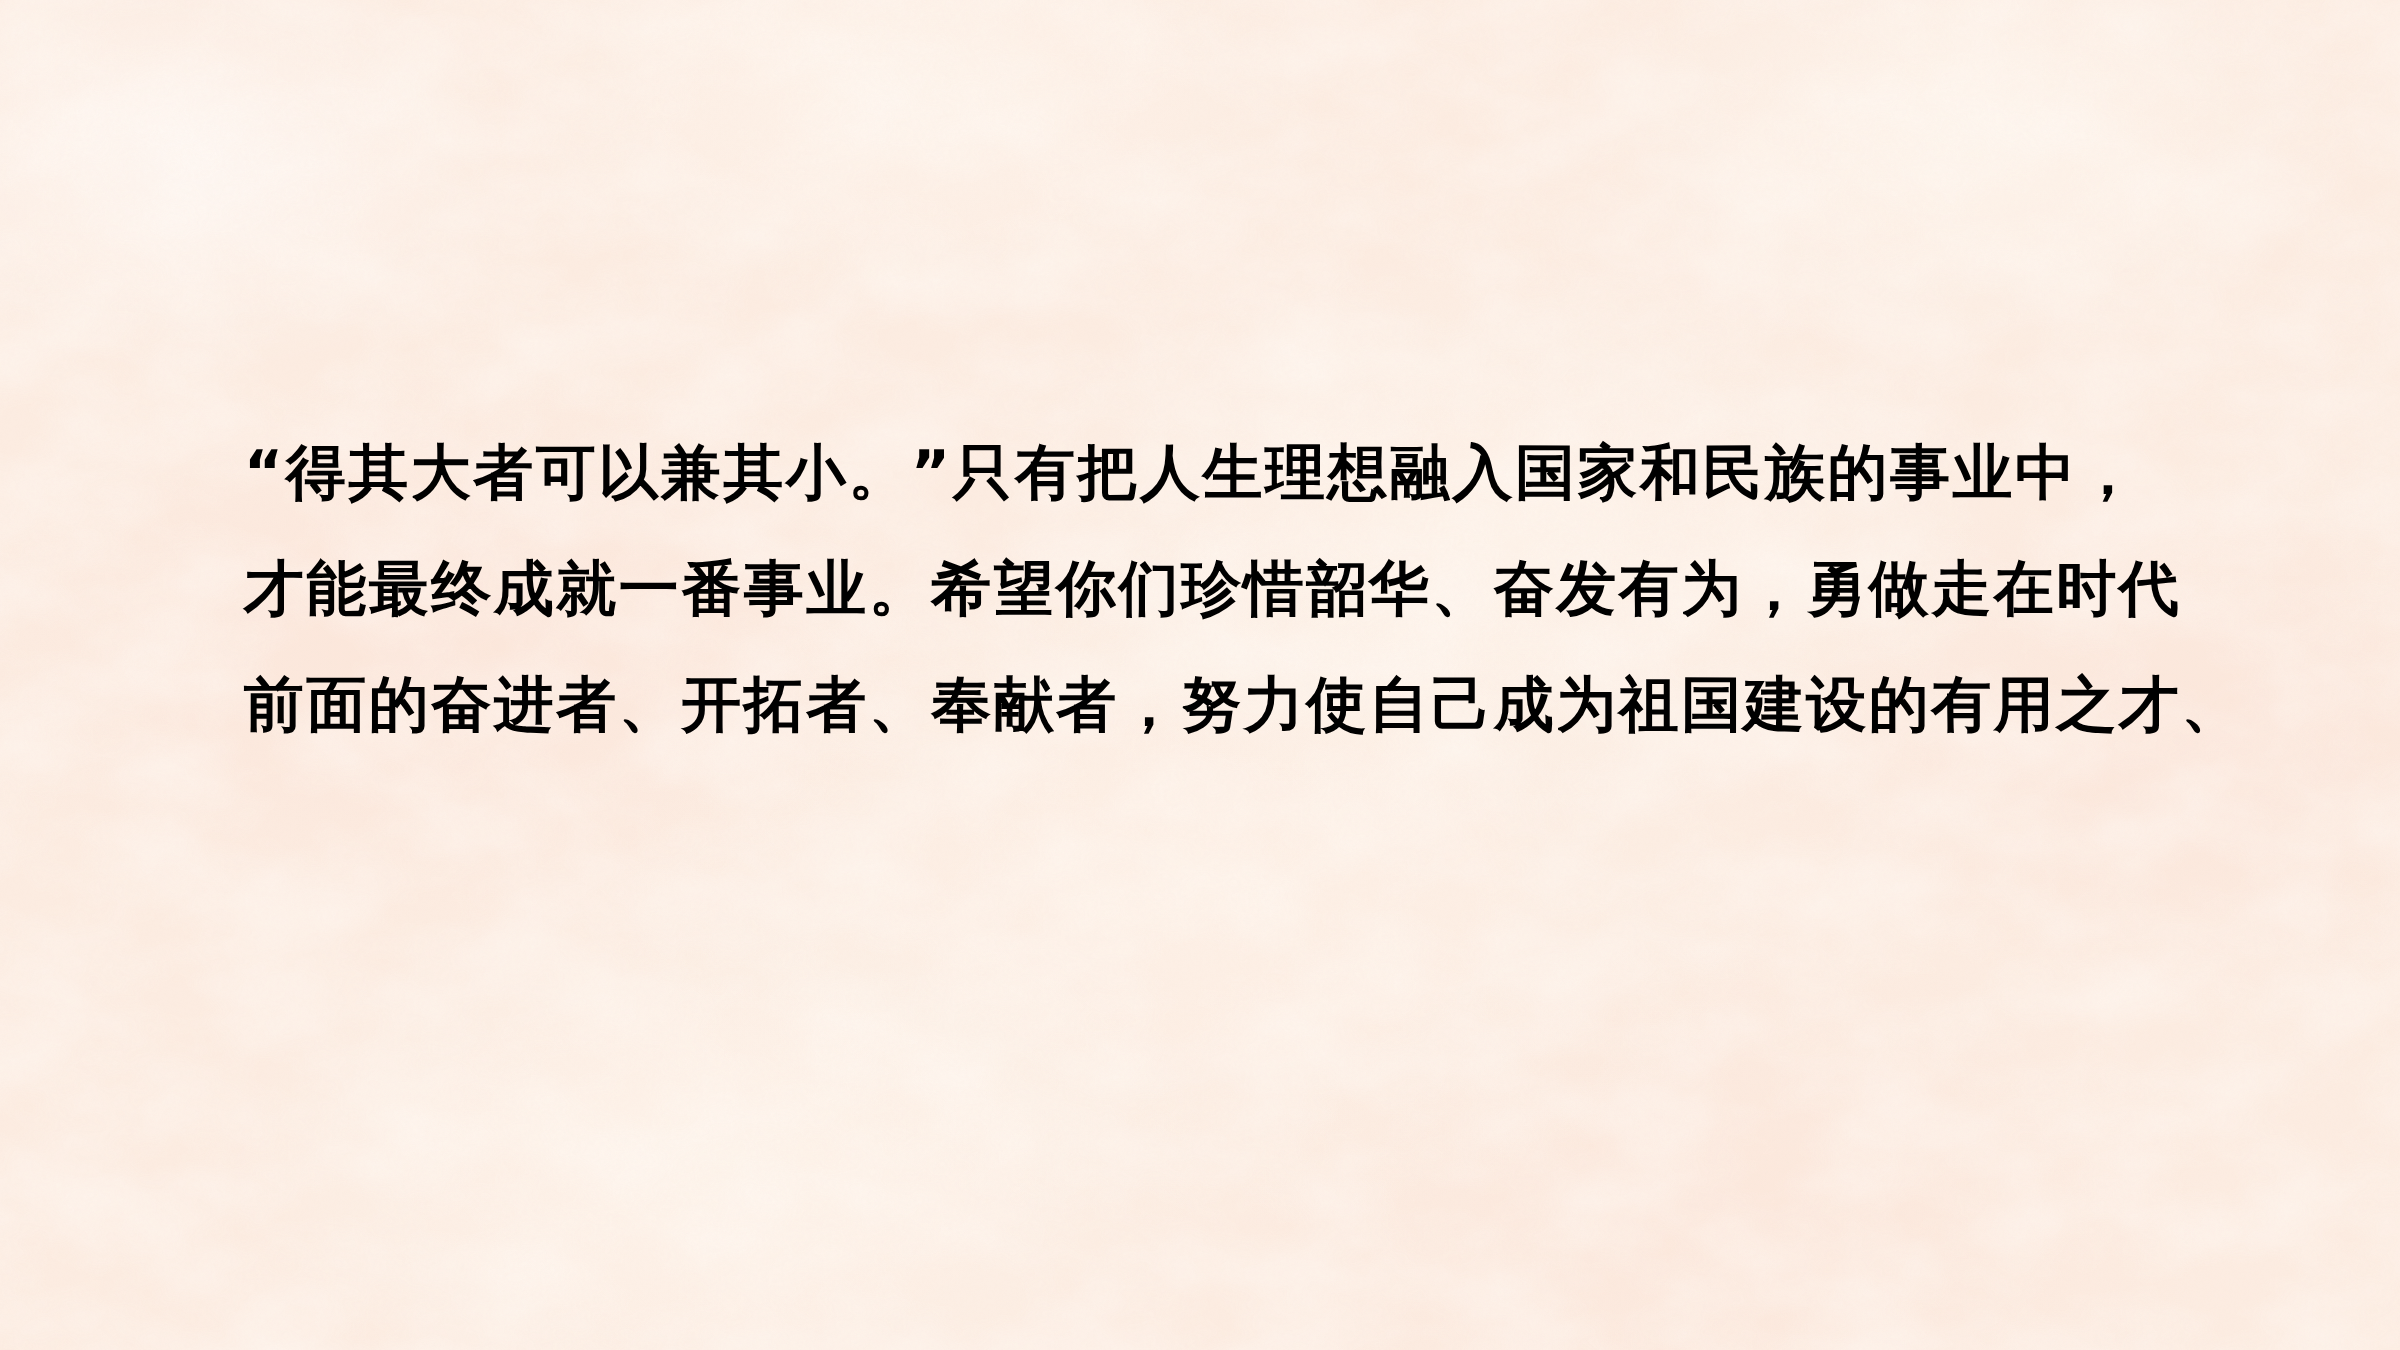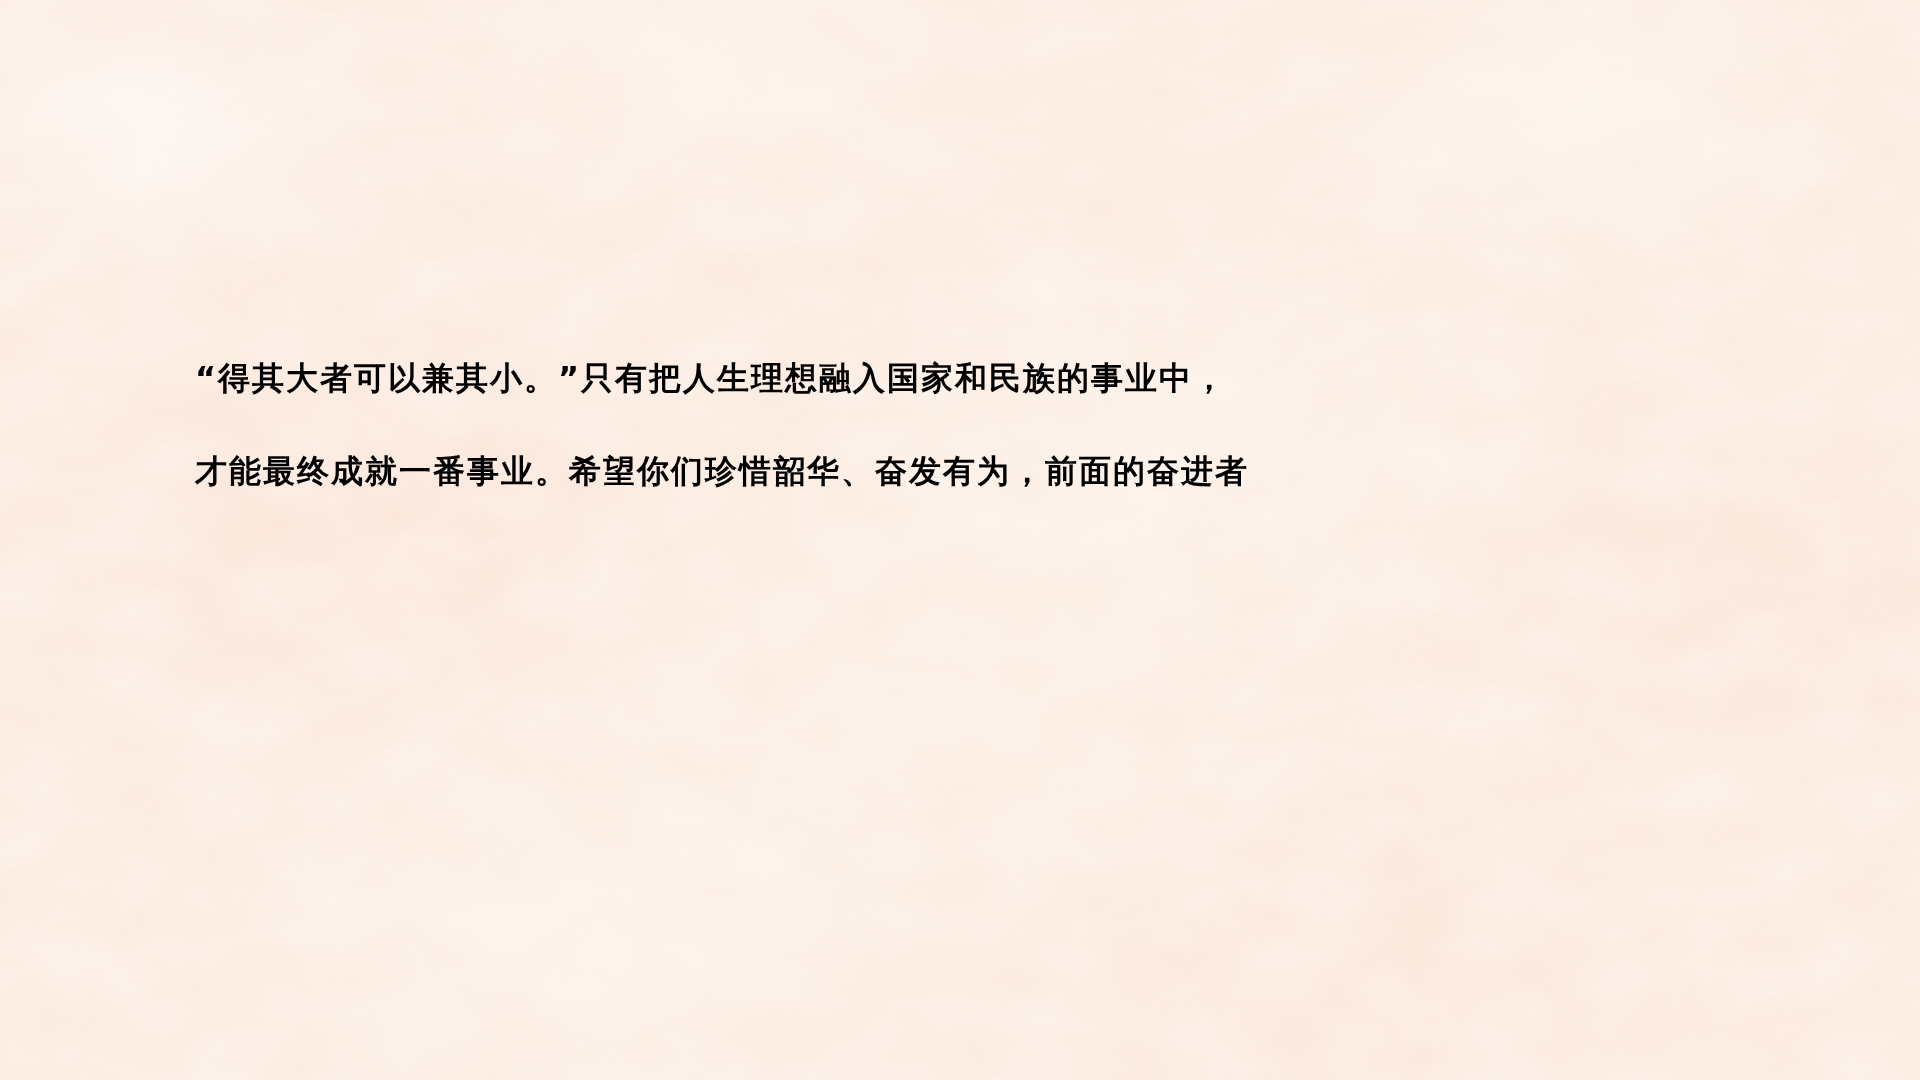--- a/index.html
+++ b/index.html
@@ -33,21 +33,21 @@
     height: 1080px;
     display: block;
     pointer-events: none;
   }
   .quote-block {
     position: absolute;
     left: 195px;
     top: 332px;
     width: 1620px;
     color: #000000;
-    font-size: 32px;
+    font-size: 48px;
     font-weight: 700;
     line-height: 93px;
     letter-spacing: 2px;
     text-rendering: optimizeLegibility;
   }
   .quote-line {
     white-space: nowrap;
   }
 </style>
 </head>
@@ -71,16 +71,17 @@
                   0 0 0 0 0.70
                   0.35 0 0 0 -0.08"></feColorMatrix>
       </filter>
     </defs>
     <rect x="0" y="0" width="1920" height="1080" filter="url(#blotch)" opacity="0.85"></rect>
     <rect x="0" y="0" width="1920" height="1080" filter="url(#grain)" opacity="0.45"></rect>
   </svg>
 
   <div class="quote-block">
     <div class="quote-line">“得其大者可以兼其小。”只有把人生理想融入国家和民族的事业中，</div>
-    <div class="quote-line">才能最终成就一番事业。希望你们珍惜韶华、奋发有为，前面的奋进者</div>
+    <div class="quote-line">才能最终成就一番事业。希望你们珍惜韶华、奋发有为，勇做走在时代</div>
+    <div class="quote-line">前面的奋进者、开拓者、奉献者，努力使自己成为祖国建设的有用之才、</div>
   </div>
 
 </div>
 
 </body></html>

